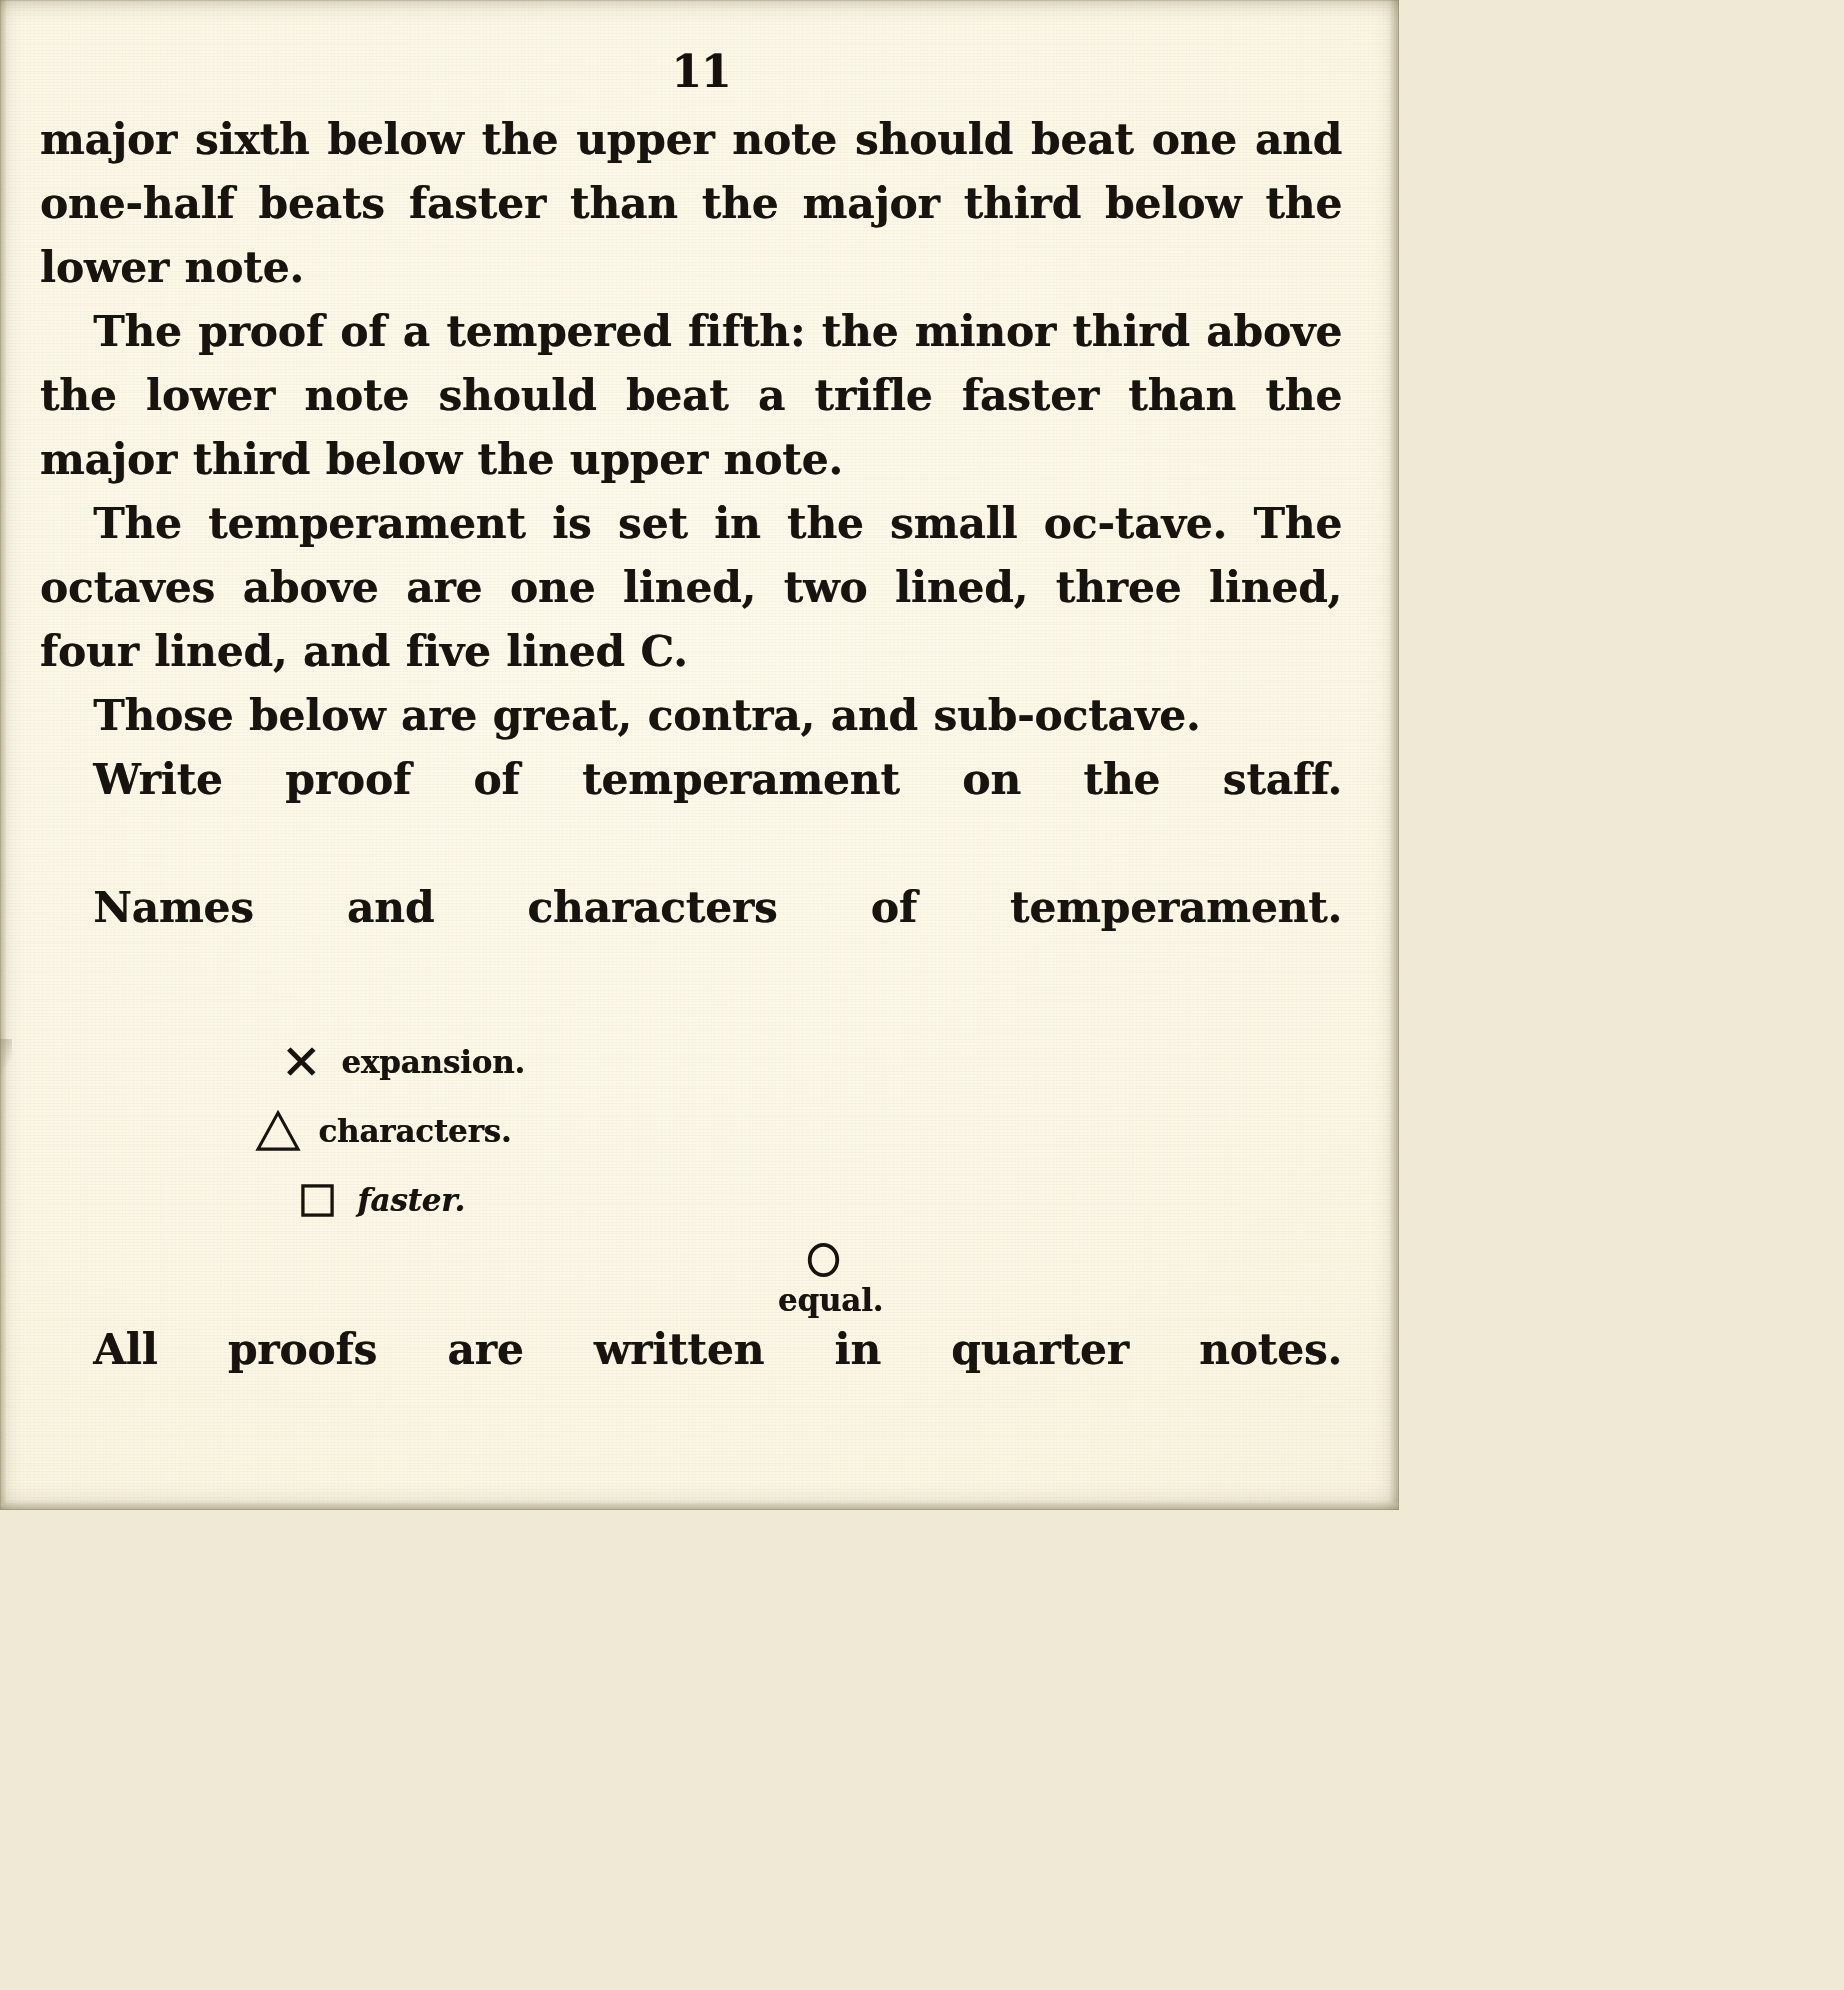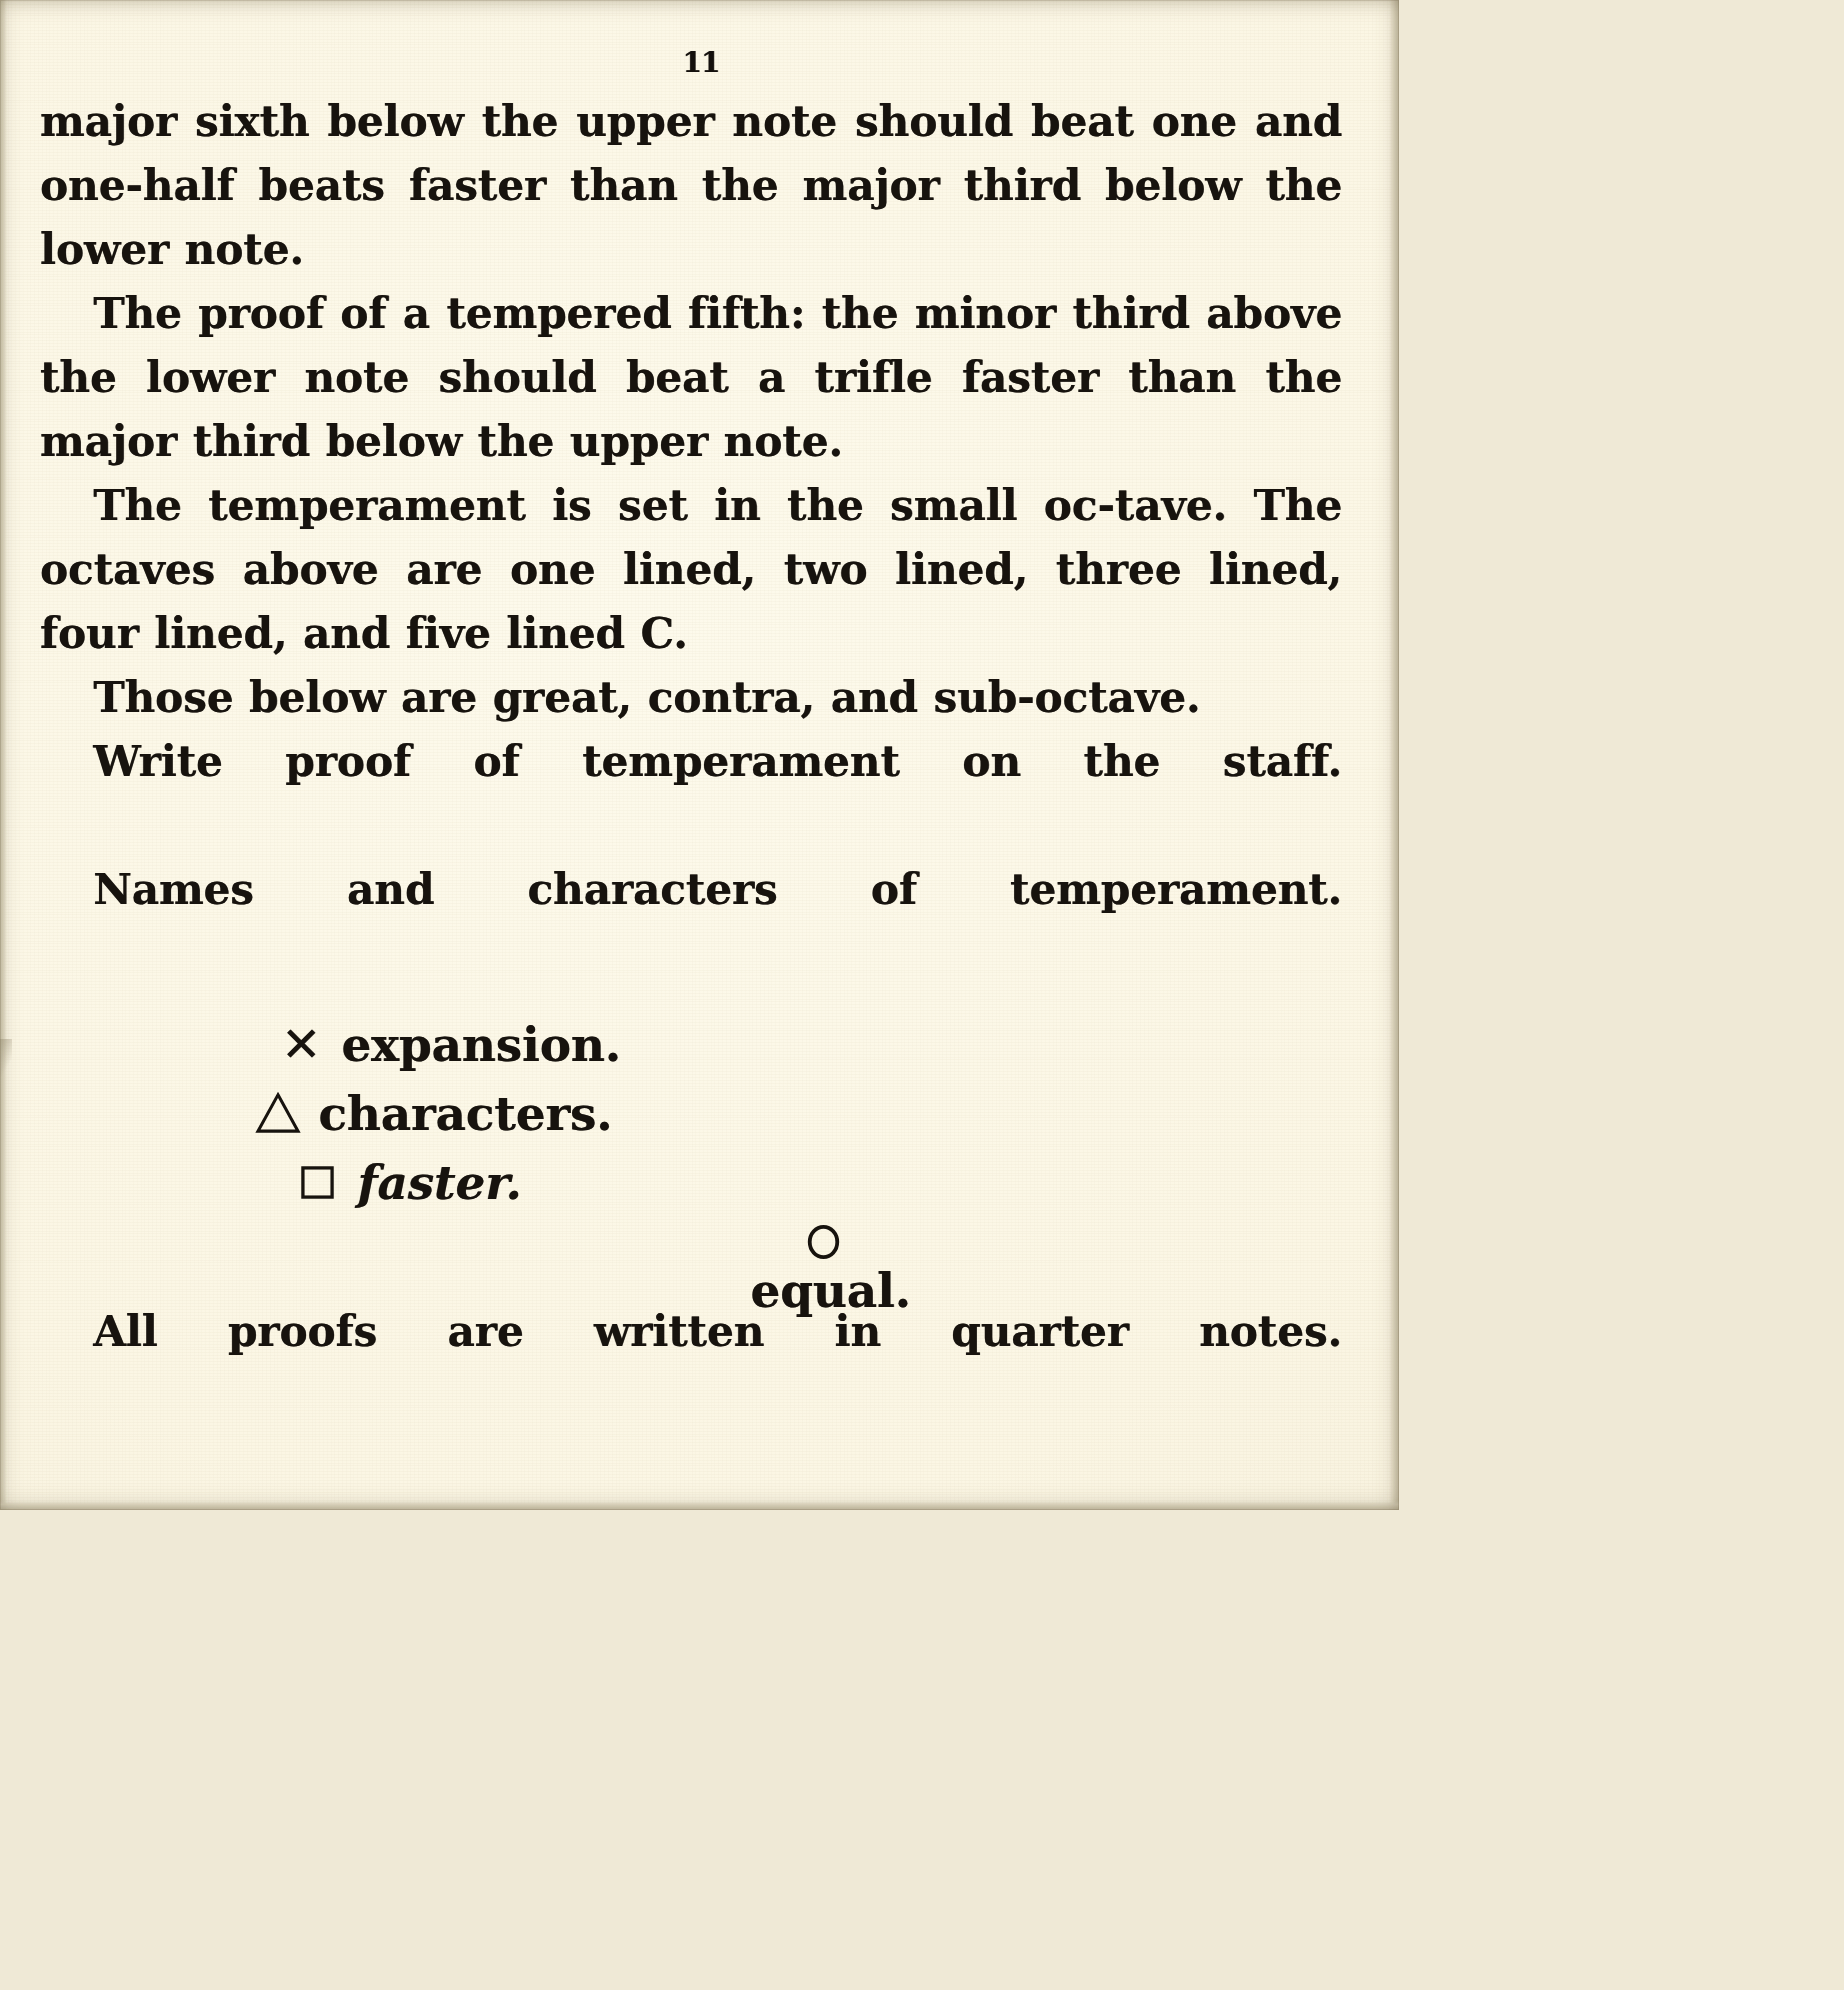--- a/index.html
+++ b/index.html
@@ -85,21 +85,21 @@
     position: absolute;
     left: 40px;
     top: 0;
     width: 1322px;
   }
 
   .folio {
     text-align: center;
     font-family: "DejaVu Serif", serif;
     font-weight: 700;
-    font-size: 28px;
+    font-size: 44px;
     letter-spacing: -1px;
     color: #14100c;
     margin-top: 46px;
     margin-bottom: 9.6px;
     text-shadow: 0.4px 0 0 rgba(20,16,12,0.55), -0.4px 0 0 rgba(20,16,12,0.35);
   }
 
   .para {
     font-family: "DejaVu Serif", serif;
     font-weight: 700;
@@ -144,21 +144,21 @@
     display: inline-flex;
     align-items: center;
     justify-content: center;
     width: 50px;
     flex: 0 0 50px;
     color: #17130e;
   }
   .legend-row .lbl {
     font-family: "DejaVu Serif", serif;
     font-weight: 700;
-    font-size: 47px;
+    font-size: 31px;
     line-height: 1;
     color: #17130e;
     letter-spacing: -0.2px;
     margin-left: 15.4px;
     text-shadow: 0.3px 0.2px 0 rgba(23,19,14,0.55), -0.3px -0.1px 0 rgba(23,19,14,0.30);
   }
   .row-x  { padding-left: 236px; }
   .row-tri{ padding-left: 213px; }
   .row-sq { padding-left: 252px; font-style: italic; }
   .row-o  { padding-left: 244px; flex-direction: column; }

